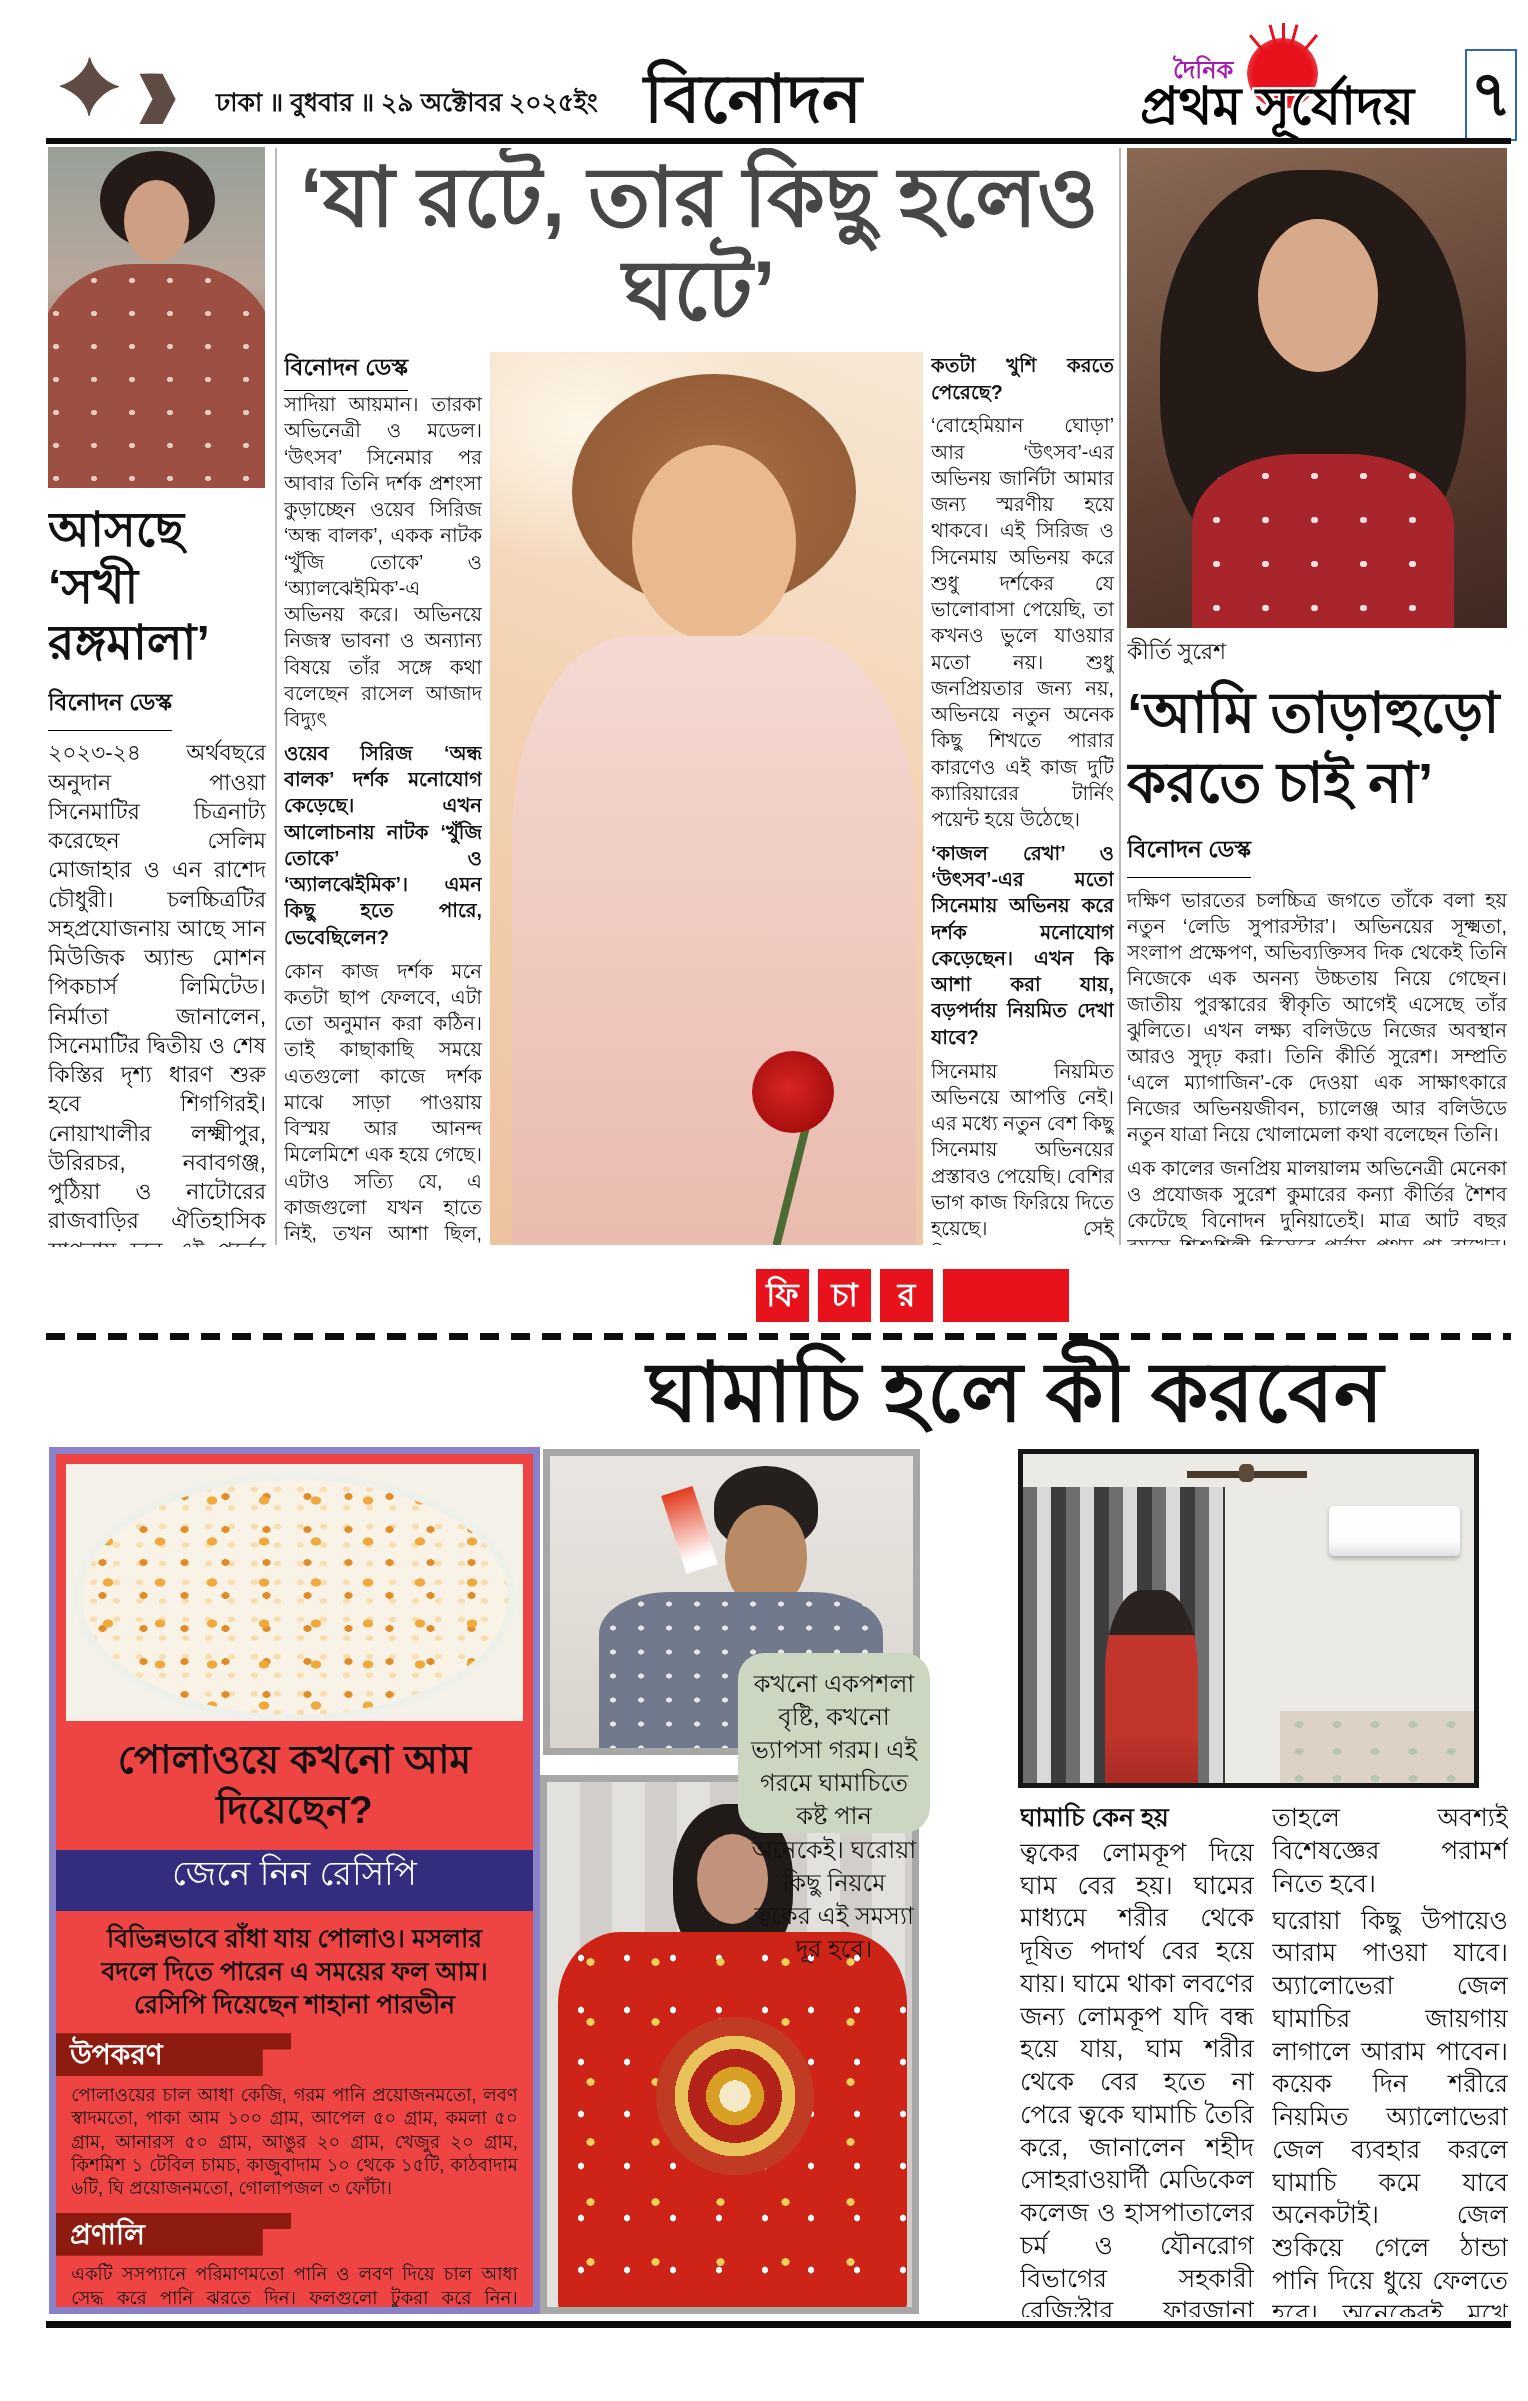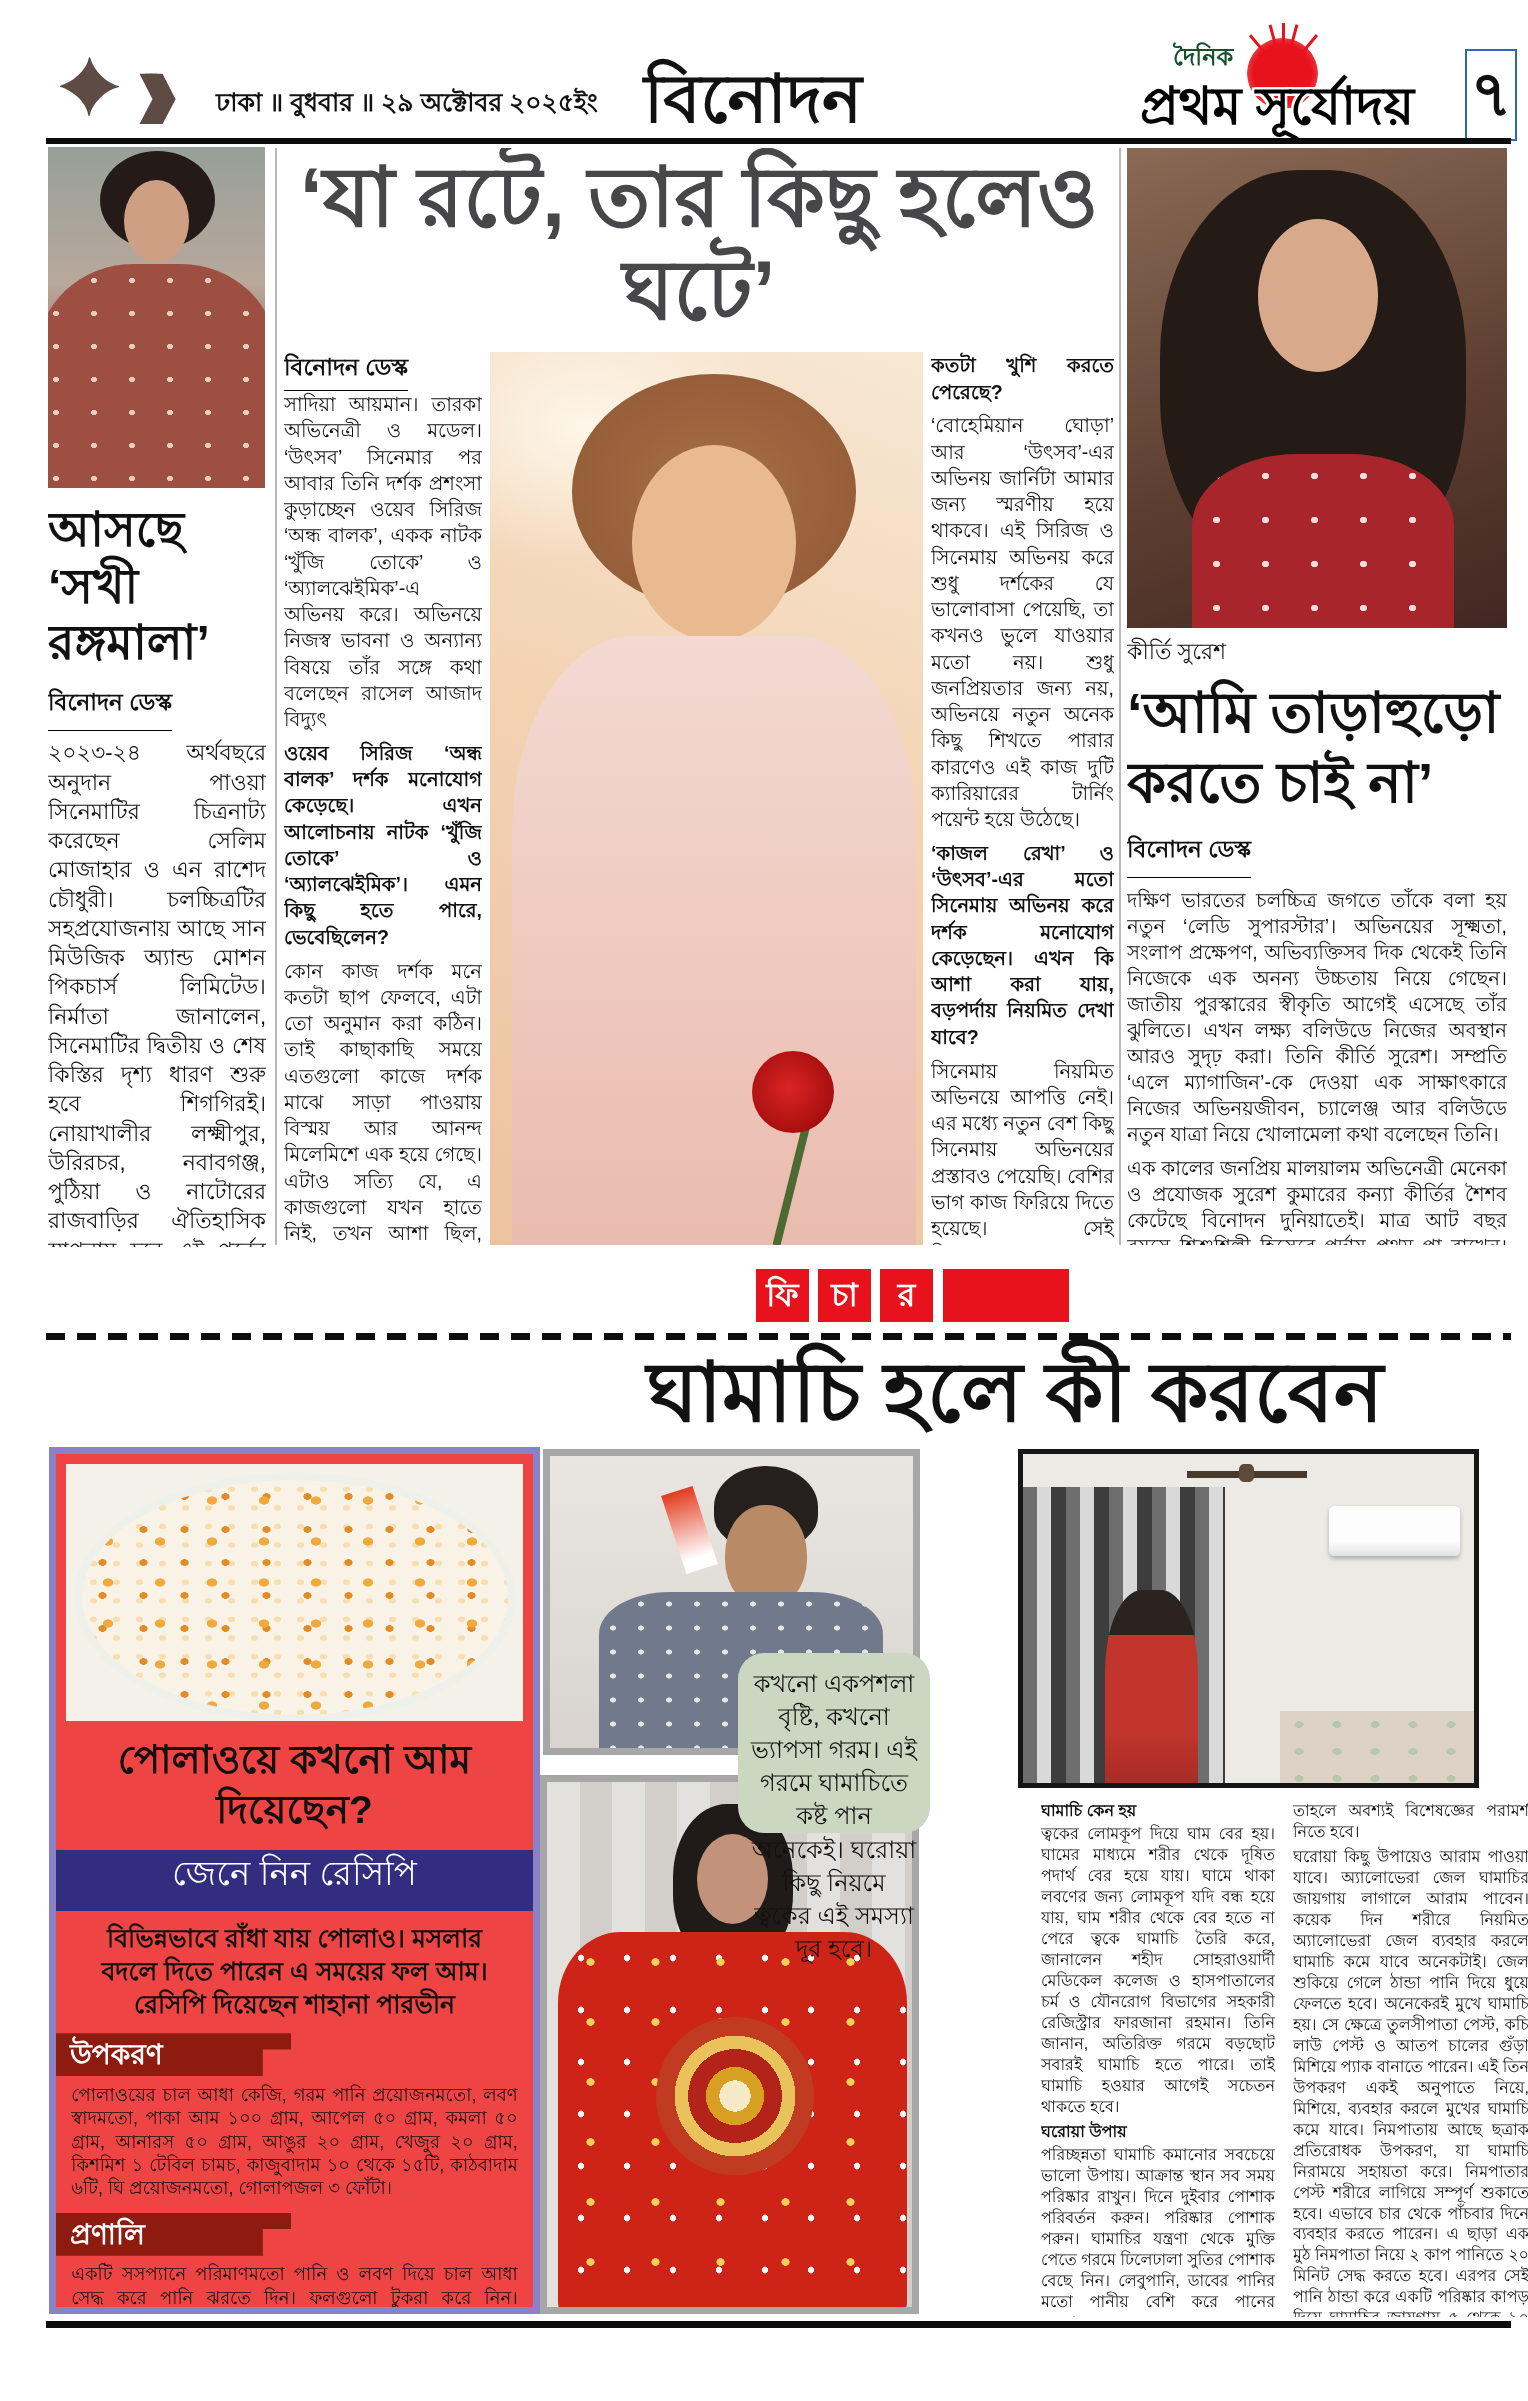--- a/index.html
+++ b/index.html
@@ -13,21 +13,21 @@
   
   .logo{left:57px;top:50px;width:164px;height:82px;color:#5d4b44;}
   .logo .star{position:absolute;left:0;top:-4.4px;font-size:82px;line-height:82px;}
   .logo .chev{position:absolute;left:82px;top:14px;font-size:52px;letter-spacing:-21px;font-weight:bold;}
   .date-line{left:216px;top:83px;font-size:25px;font-weight:bold;}
   .section-title{left:611px;top:48px;width:284px;text-align:center;font-size:67px;font-weight:bold;}
   .masthead{left:1108px;top:38px;width:338px;height:96px;text-align:center;}
   .masthead .sun{position:absolute;left:139px;top:0px;width:71px;height:71px;border-radius:50%;
      background:radial-gradient(circle,#e8121c 58%,rgba(232,18,28,.85) 70%,transparent 72%);}
   .masthead .ray{position:absolute;width:3.3px;height:22px;background:#e8121c;left:174px;top:-15.3px;transform-origin:50% 52px;}
-  .masthead .d-small{position:absolute;left:65px;top:0;font-size:24px;font-weight:bold;color:#14532d;}
+  .masthead .d-small{position:absolute;left:65px;top:13px;font-size:24px;font-weight:bold;color:#a21caf;}
   .masthead .d-big{position:absolute;left:0;top:28px;width:338px;font-size:52px;font-weight:bold;color:#000;
      text-shadow:-2.2px -2.2px 0 #fff,2.2px -2.2px 0 #fff,-2.2px 2.2px 0 #fff,2.2px 2.2px 0 #fff,0 -2.2px 0 #fff,0 2.2px 0 #fff,-2.2px 0 0 #fff,2.2px 0 0 #fff;}
   .page-num{left:1465px;top:49px;width:52px;height:92px;border:2.7px solid #2f66b8;
      font-size:64px;font-weight:bold;text-align:center;line-height:87px;}
   .header-rule{left:46px;top:138px;width:1465px;height:5.5px;background:#0c0c0c;}
 
   
   .byline{font-weight:bold;border-bottom:1.6px solid #000;display:inline-block;padding-bottom:7px;font-size:23px;}
   .bodytext p{margin:0 0 7.6px 0;text-align:justify;}
   .para-q{font-weight:bold;}
@@ -123,21 +123,21 @@
      background:repeating-linear-gradient(90deg,#6e6e6e 0 14px,#d9d9d9 14px 28px,#3d3d3d 28px 43px);}
   .ac-fan{position:absolute;left:164px;top:9.8px;width:120px;height:22px;}
   .ac-fan::before{content:"";position:absolute;left:0;top:7.6px;width:120px;height:6.5px;background:#4a3a2c;}
   .ac-fan::after{content:"";position:absolute;left:52px;top:0;width:15.3px;height:18.6px;background:#5d4a38;border-radius:30%;}
   .ac-unit{position:absolute;left:306px;top:52px;width:131px;height:50px;border-radius:5.5px;
      background:linear-gradient(180deg,#fdfdfd 70%,#dfe2e4 100%);box-shadow:0 2.2px 4.4px rgba(0,0,0,.25);}
   .ac-woman{position:absolute;left:82px;top:136px;width:93px;height:203px;border-radius:40% 40% 0 0;
      background:linear-gradient(180deg,#2a2320 0 22%,#c1352c 22% 70%,#a32a24 100%);}
   .ac-bed{position:absolute;left:257px;top:257px;width:205px;height:83px;background:#dcd3c6;
      background-image:radial-gradient(#b8c6b0 4.4px,transparent 4.9px);background-size:38px 27px;}
-  .fcol{position:absolute;top:1801px;height:516px;overflow:hidden;font-size:16px;line-height:1.31;margin-left:21px;}
+  .fcol{position:absolute;top:1801px;height:516px;overflow:hidden;font-size:25px;line-height:1.31;}
   .fcol p{margin:0 0 4.4px 0;text-align:justify;}
   .bottom-rule{left:46px;top:2321px;width:1465px;height:6.5px;background:#0c0c0c;}
 </style>
 </head>
 <body>
 
 <div class="abs logo" data-interactable="false">
   <span class="star" data-interactable="false">✦</span>
   <span class="chev" data-interactable="false">❯❯❯</span>
 </div>

